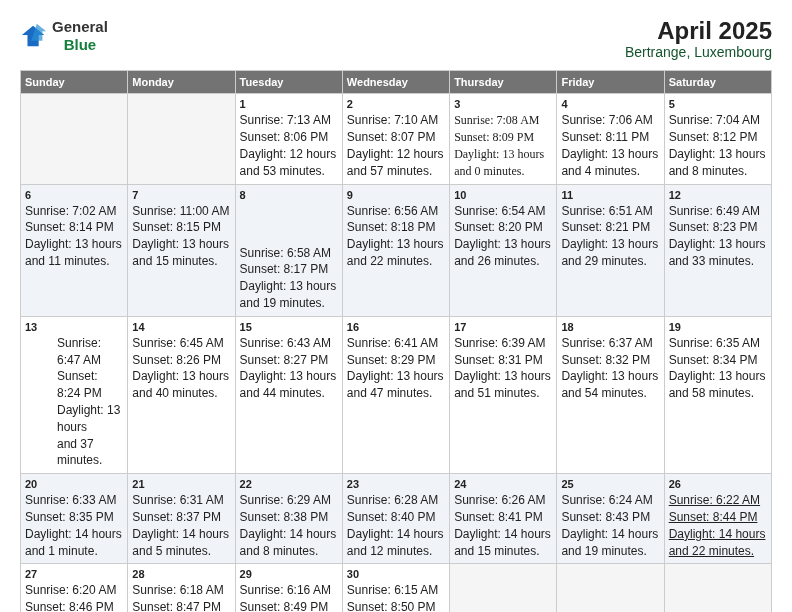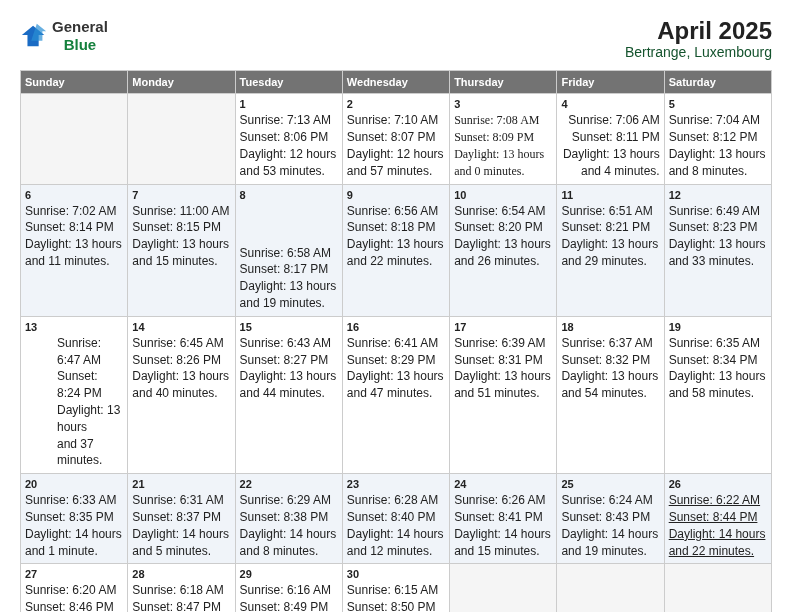--- a/index.html
+++ b/index.html
@@ -147,21 +147,21 @@
           </td>
           <td>
             <div class="day-num">3</div>
             <div class="day-info" style="white-space: pre-line; font-family: Liberation Serif, serif;">Sunrise: 7:08 AM
 Sunset: 8:09 PM
 Daylight: 13 hours
 and 0 minutes.</div>
           </td>
           <td>
             <div class="day-num">4</div>
-            <div class="day-info" style="white-space: pre-line; text-align: right;">Sunrise: 7:06 AM
+            <div class="day-info" style="white-space: pre-line;">Sunrise: 7:06 AM
 Sunset: 8:11 PM
 Daylight: 13 hours
 and 4 minutes.</div>
           </td>
           <td>
             <div class="day-num">5</div>
             <div class="day-info" style="white-space: pre-line;">Sunrise: 7:04 AM
 Sunset: 8:12 PM
 Daylight: 13 hours
 and 8 minutes.</div>

